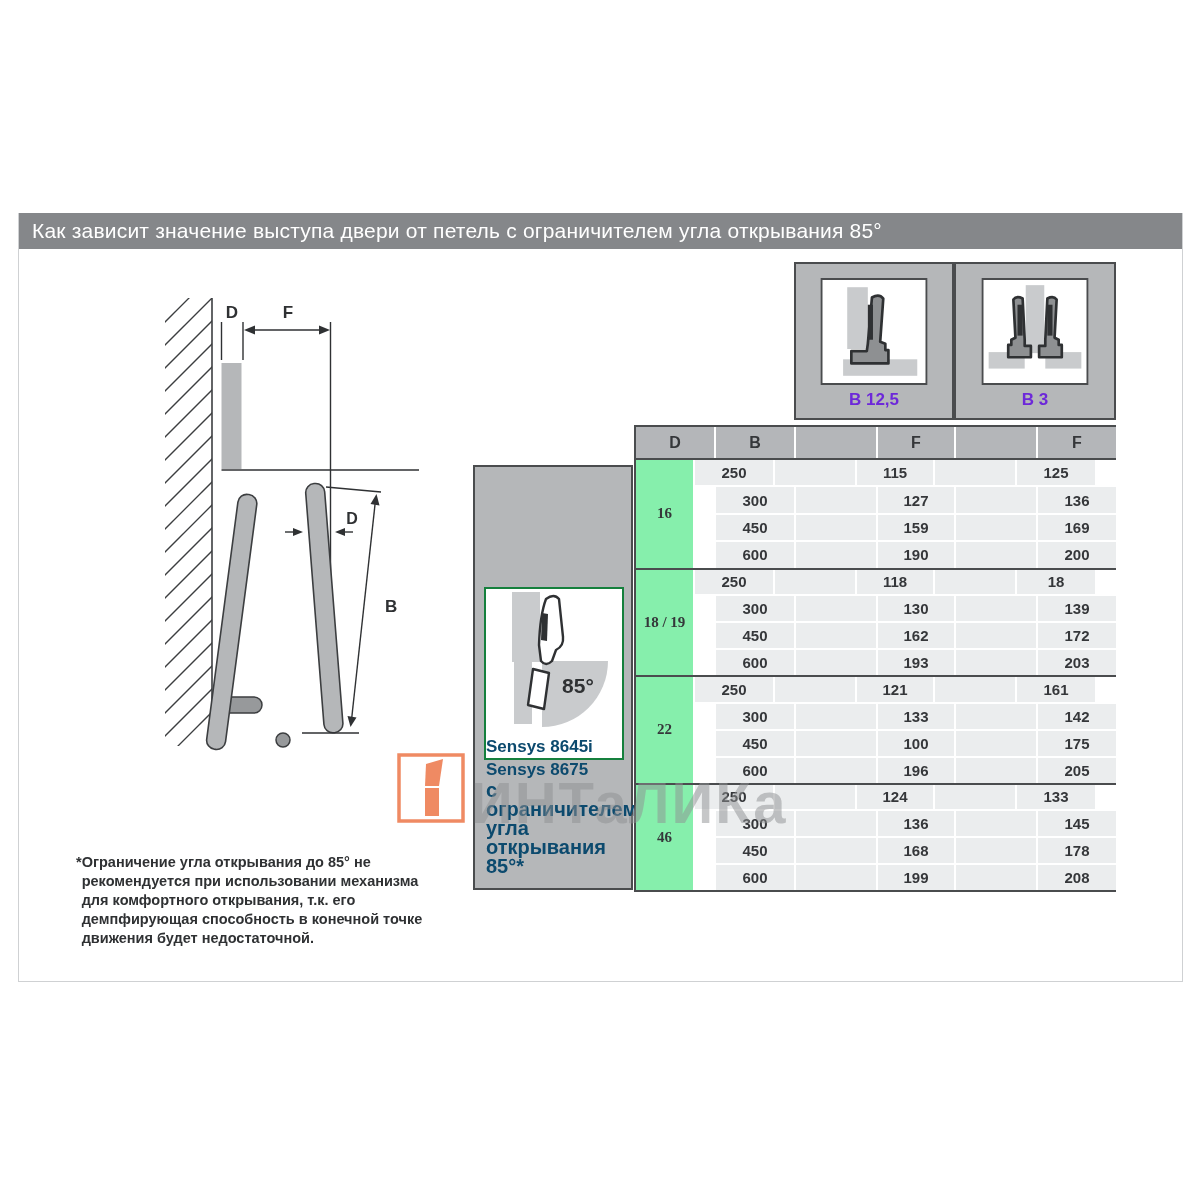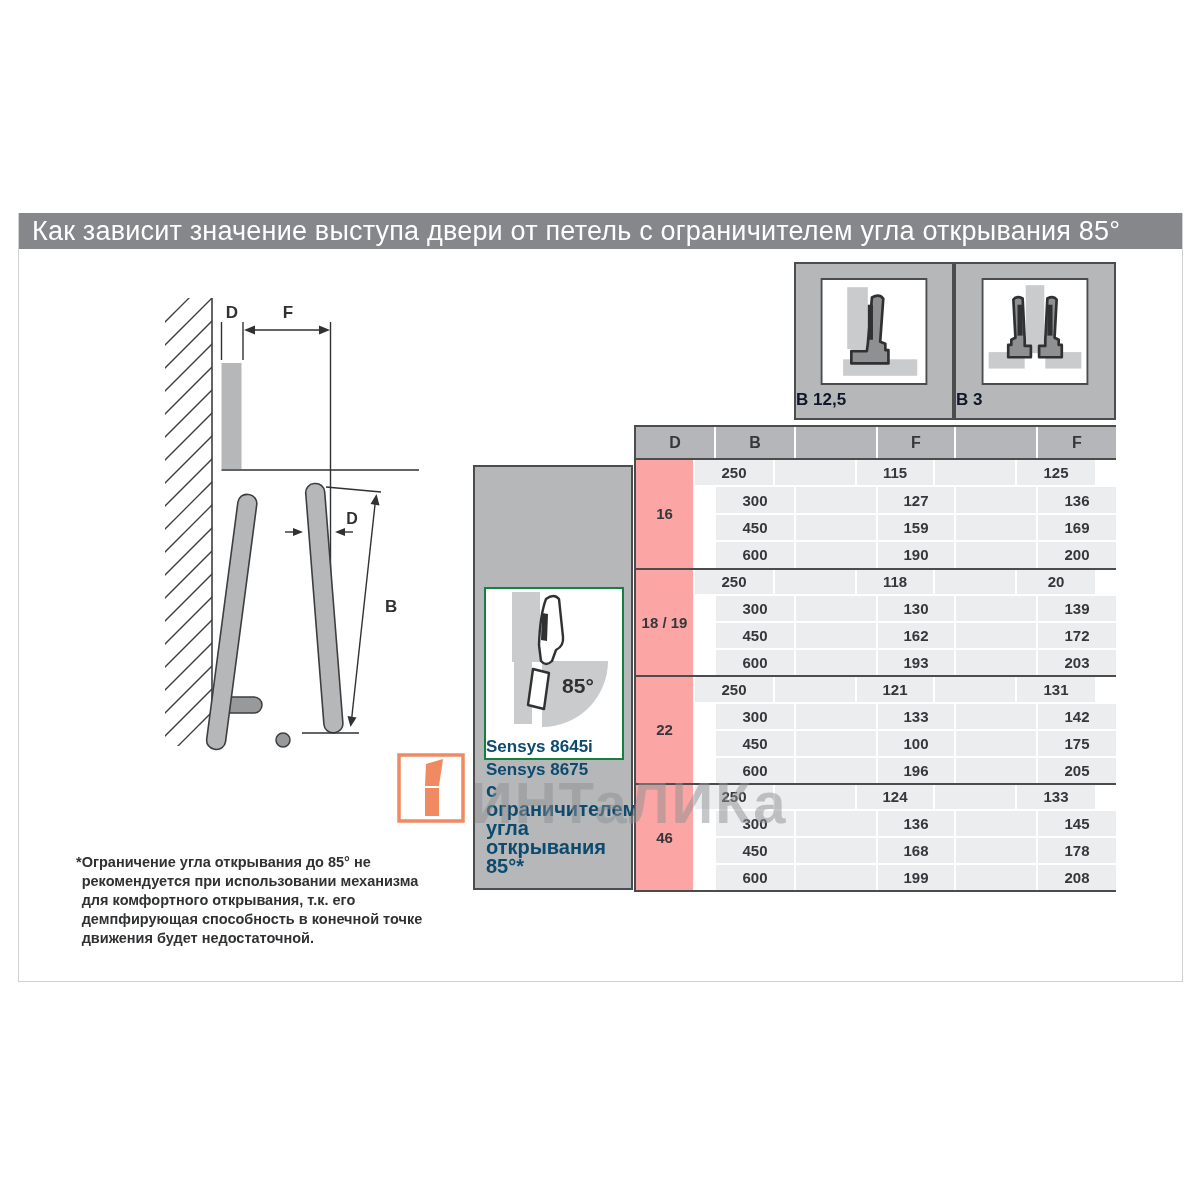--- a/index.html
+++ b/index.html
@@ -3,32 +3,32 @@
 <meta charset="utf-8">
 <style>
   * { margin:0; padding:0; box-sizing:border-box; }
   html,body { width:1200px; height:1200px; background:#ffffff;
               font-family:"Liberation Sans", sans-serif; }
   .panel { position:absolute; left:18px; top:213px; width:1165px; height:769px;
            background:#ffffff; border-left:1px solid #cfd1d3; border-right:1px solid #cfd1d3;
            border-bottom:1px solid #cfd1d3; overflow:hidden; }
   .titlebar { position:absolute; left:0; top:0; width:100%; height:36px; background:#85878a; }
   .titlebar span { display:block; padding-left:13px; line-height:36px; color:#ffffff;
-                   font-size:27px; font-weight:400; letter-spacing:.2px; }
+                   font-size:21px; font-weight:400; letter-spacing:.2px; }
 
   
   .diagram { position:absolute; left:128px; top:75px; }
 
   
   .appbox { position:absolute; top:49px; height:158px; background:#b5b7b9;
             border:2px solid #4a4c4e; }
   .appbox .inner { position:absolute; left:50%; transform:translateX(-50%); top:14px;
                    width:107px; height:107px; background:#ffffff; border:2px solid #4a4c4e; }
-  .appbox .cap { position:absolute; left:0; right:0; bottom:8px; 
-                 font-weight:700; font-size:17px; color:#0f172a; }
+  .appbox .cap { position:absolute; left:0; right:0; bottom:8px; text-align:center;
+                 font-weight:700; font-size:17px; color:#6d28d9; }
 
   
   .productpanel { position:absolute; left:454px; top:252px; width:160px; height:425px;
                   background:#b5b7b9; border:2px solid #4a4c4e; }
   .productpanel .inner { position:absolute; left:9px; top:120px; width:140px; height:173px;
                          background:#ffffff; border:2px solid #15803d; }
   .prodtext { position:absolute; left:11px; top:268px; color:#0c4a6e; }
   .prodtext .l1 { font-size:17px; font-weight:700; line-height:23px; }
   .prodtext .l2 { font-size:20px; font-weight:700; line-height:19px; }
 
@@ -37,22 +37,22 @@
   .thead { display:flex; height:35px; background:#b4b6b9;
            border-top:2px solid #4a4c4e; border-bottom:2px solid #4a4c4e;
            border-left:2px solid #4a4c4e; width:482px; }
   .thead .cell { font-weight:700; font-size:16px; }
   .cell { display:flex; align-items:center; justify-content:center; }
   .c0{width:78px;} .c1{width:80px;} .c2{width:82px;} .c3{width:78px;} .c4{width:82px;} .c5{width:80px;}
   .thead .cell + .cell { border-left:2px solid #ffffff; }
   .tbody { border-left:2px solid #4a4c4e; border-bottom:2px solid #4a4c4e; width:482px; }
   .tgroup { display:flex; height:107.5px; }
   .tgroup + .tgroup { border-top:2px solid #4a4c4e; }
-  .dcell { width:78px; background:#fca5a5; font-weight:700; font-size:15px;
-           display:flex; align-items:center; justify-content:center; }
+  .dcell { width:78px; background:#86efac; font-weight:700; font-size:15px;
+           display:flex; align-items:center; justify-content:center;font-family:Liberation Serif, serif; }
   .grows { display:flex; flex-direction:column; flex:1; }
   .grow { display:flex; flex:1; }
   .grow + .grow { border-top:2px solid #ffffff;padding-left:21px; }
   .grow .cell { background:#ebedee; font-weight:700; font-size:15px; border-left:2px solid #ffffff; }
 
   
   .footnote { position:absolute; left:57px; top:640px; width:370px; display:flex;
               color:#2f3133; font-weight:700; font-size:14.5px; line-height:19px; }
   .footnote .mark { width:17px; }
 
@@ -240,21 +240,21 @@
           </div>
         </div>
         <div class="tgroup">
           <div class="dcell">18 / 19</div>
           <div class="grows">
             <div class="grow">
               <div class="cell c1">250</div>
               <div class="cell c2"></div>
               <div class="cell c3">118</div>
               <div class="cell c4"></div>
-              <div class="cell c5">20</div>
+              <div class="cell c5">18</div>
             </div>
             <div class="grow">
               <div class="cell c1">300</div>
               <div class="cell c2"></div>
               <div class="cell c3">130</div>
               <div class="cell c4"></div>
               <div class="cell c5">139</div>
             </div>
             <div class="grow">
               <div class="cell c1">450</div>
@@ -273,21 +273,21 @@
           </div>
         </div>
         <div class="tgroup">
           <div class="dcell">22</div>
           <div class="grows">
             <div class="grow">
               <div class="cell c1">250</div>
               <div class="cell c2"></div>
               <div class="cell c3">121</div>
               <div class="cell c4"></div>
-              <div class="cell c5">131</div>
+              <div class="cell c5">161</div>
             </div>
             <div class="grow">
               <div class="cell c1">300</div>
               <div class="cell c2"></div>
               <div class="cell c3">133</div>
               <div class="cell c4"></div>
               <div class="cell c5">142</div>
             </div>
             <div class="grow">
               <div class="cell c1">450</div>

